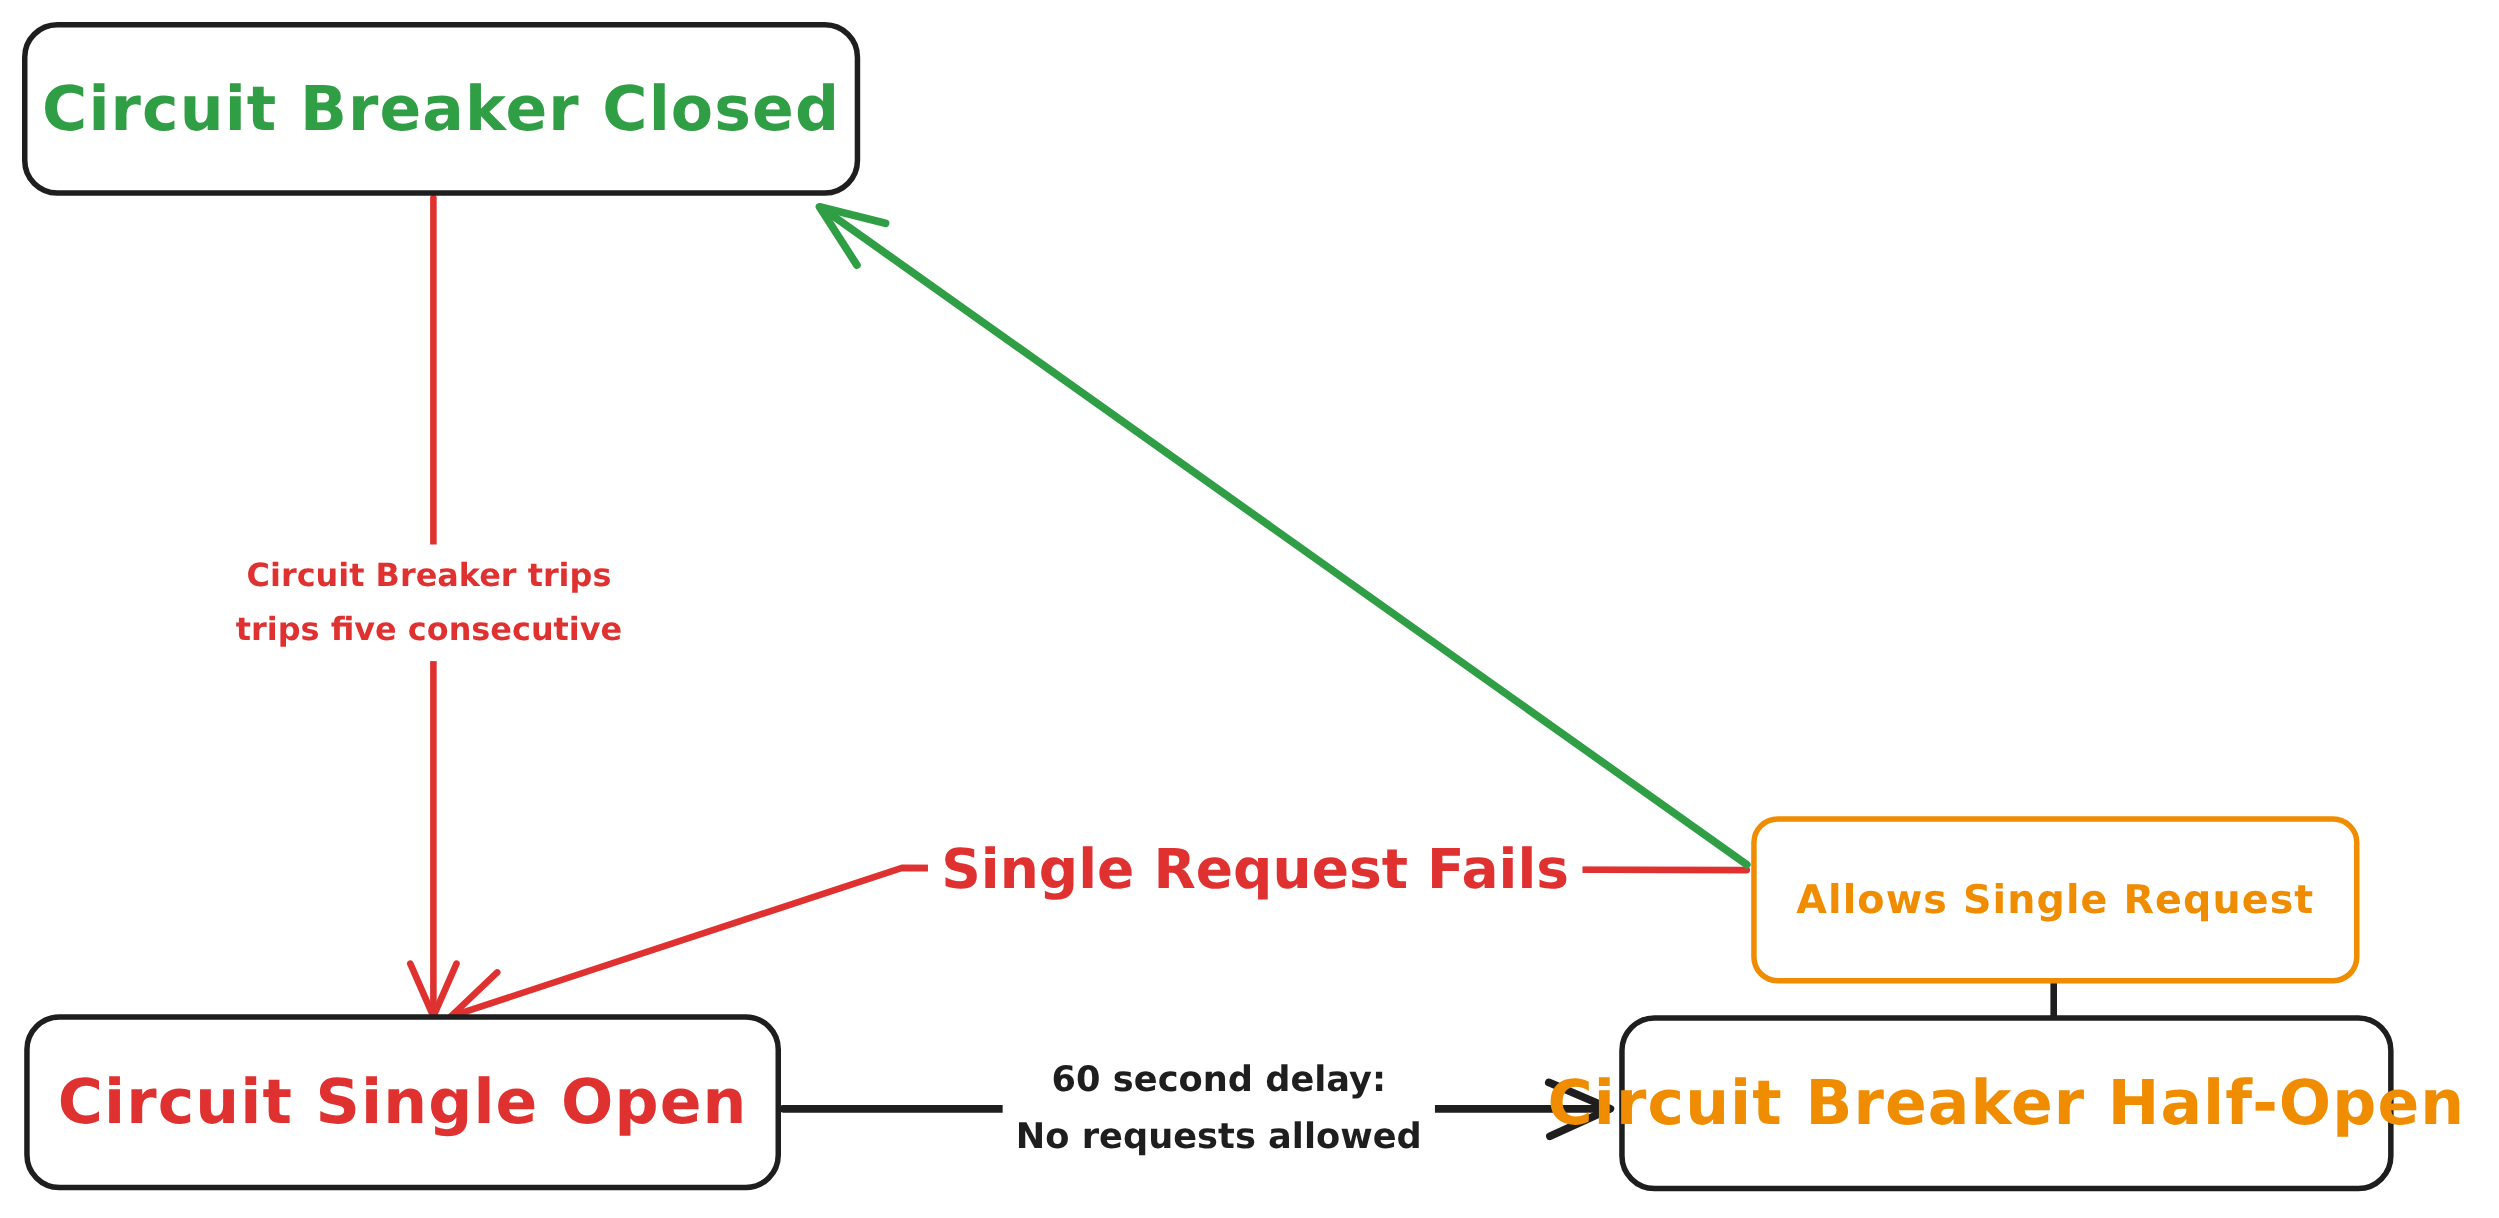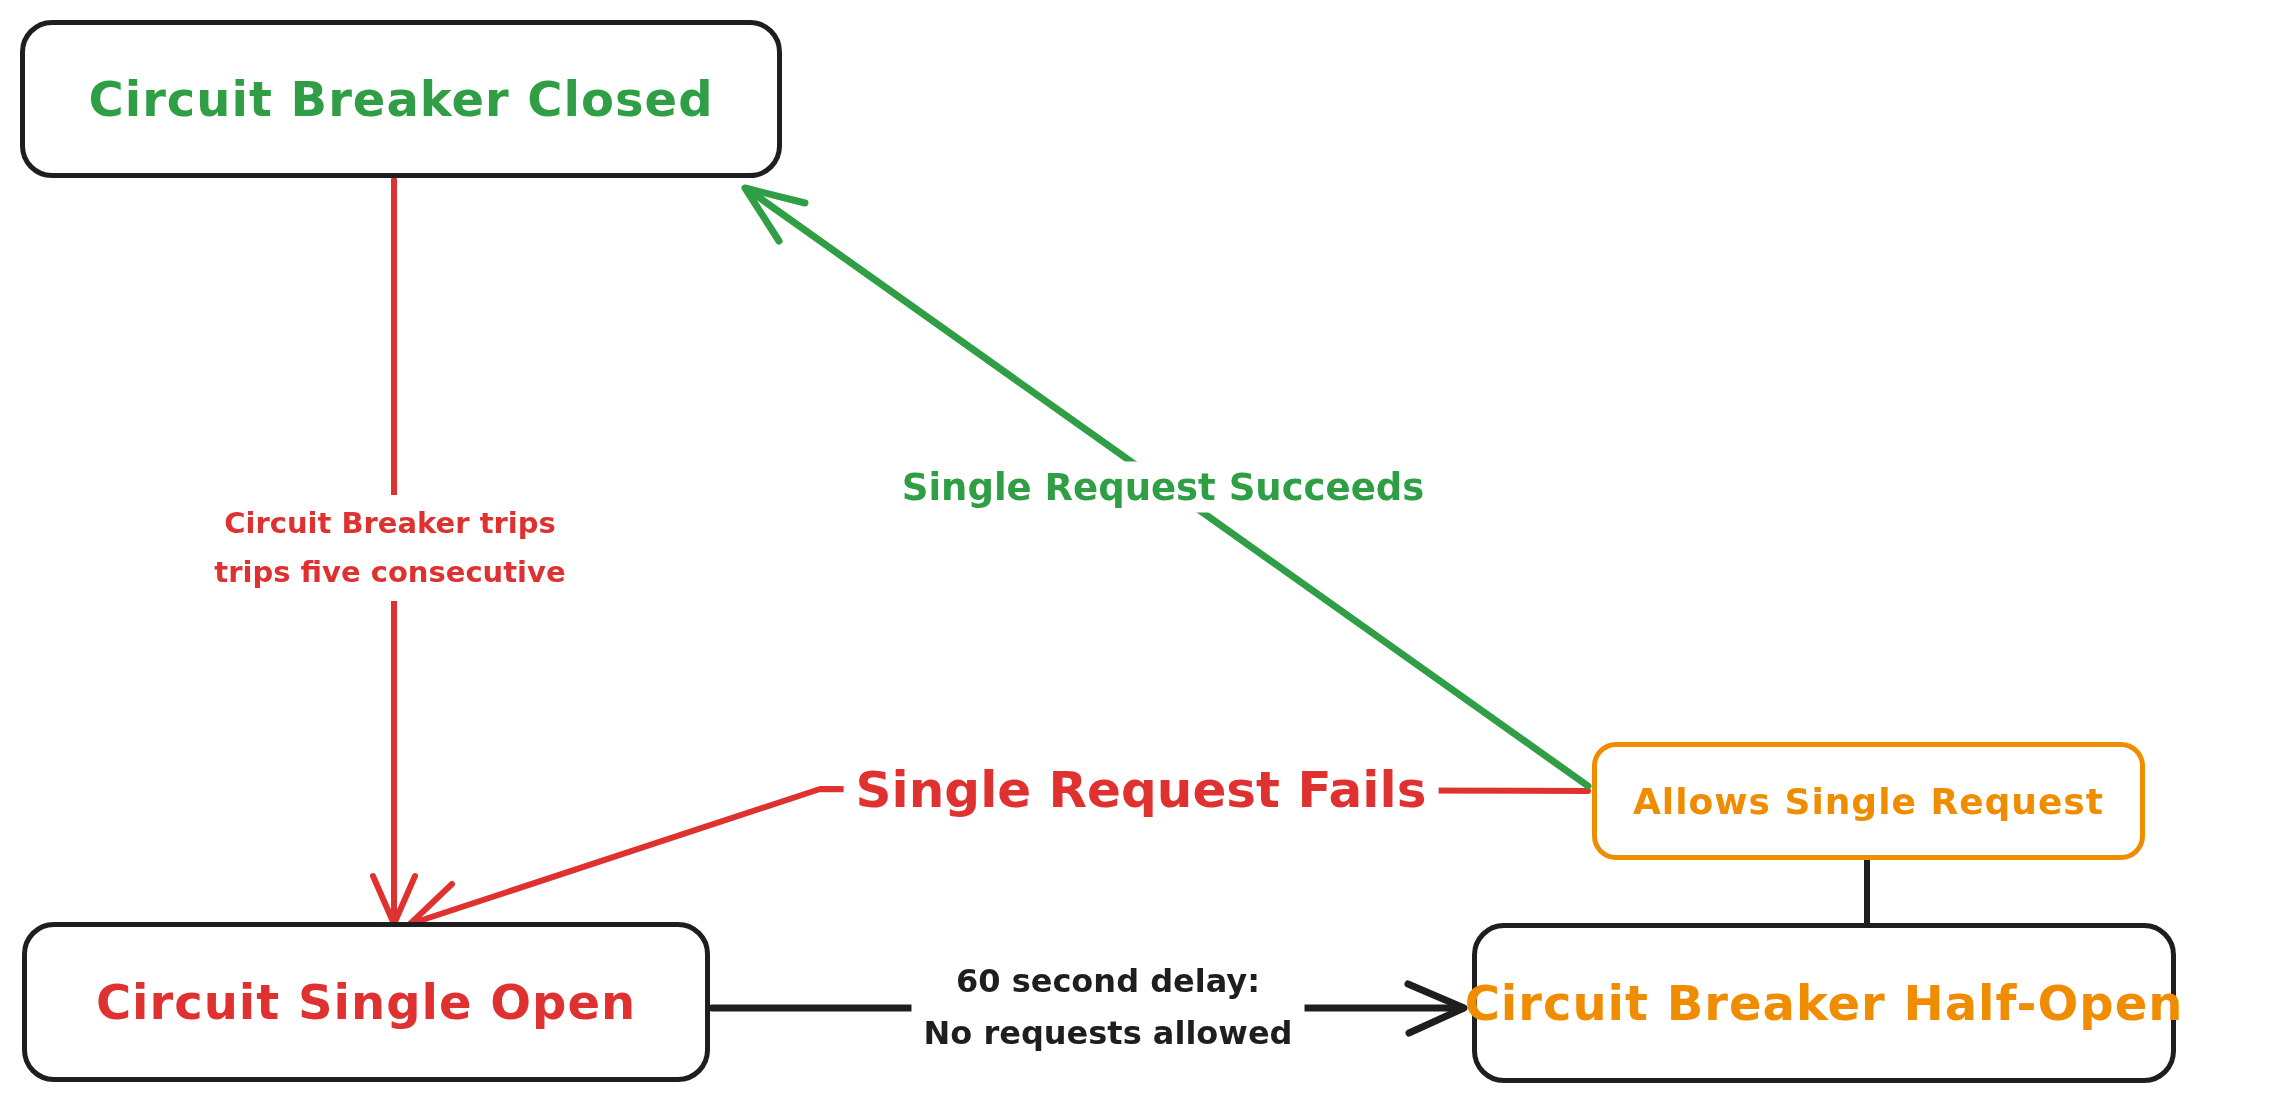--- a/index.html
+++ b/index.html
@@ -27,32 +27,32 @@
     background: #ffffff;
     border: 5px solid #1e1e1e;
     border-radius: 32px;
     display: flex;
     align-items: center;
     justify-content: center;
     z-index: 2;
   }
   .node .node-label {
     font-weight: bold;
-    font-size: 48px;
+    font-size: 56px;
     letter-spacing: 1px;
     white-space: nowrap;
   }
   .node-closed { left: 20px; top: 20px; width: 762px; height: 158px; }
   .node-closed .node-label { color: #2f9e44; }
   .node-open { left: 22px; top: 922px; width: 688px; height: 160px; }
   .node-open .node-label { color: #e03131; }
   .node-half-open { left: 1472px; top: 923px; width: 704px; height: 160px; }
   .node-half-open .node-label { color: #f08c00; }
   .node-allows {
-    left: 1592px; top: 742px; width: 553px; height: 118px;
+    left: 1592px; top: 742px; width: 553px; height: 152px;
     border: 5px solid #f08c00;
     border-radius: 24px;
   }
   .node-allows .node-label { color: #f08c00; font-size: 36px; }
 
   .edge-label {
     position: absolute;
     transform: translate(-50%, -50%);
     background: #ffffff;
     text-align: center;
@@ -129,21 +129,20 @@
 
   <div class="node node-allows">
     <span class="node-label">Allows Single Request</span>
   </div>
 
   <div class="edge-label label-trip">
     <span class="line">Circuit Breaker trips</span>
     <span class="line">trips five consecutive</span>
   </div>
 
-  <div class="edge-label label-succeeds">Single Request Succeeds</div>
 
   <div class="edge-label label-fails">Single Request Fails</div>
 
   <div class="edge-label label-delay">
     <span class="line">60 second delay:</span>
     <span class="line">No requests allowed</span>
   </div>
 
 </div>
 

